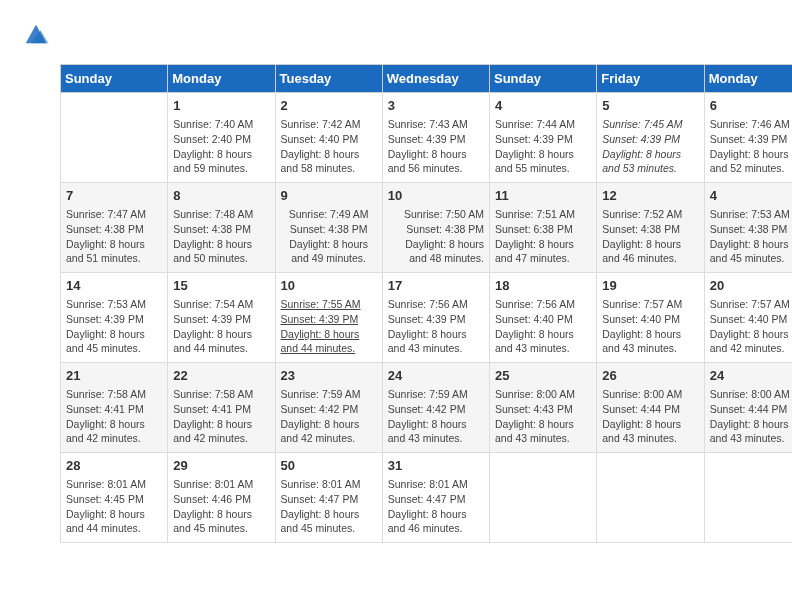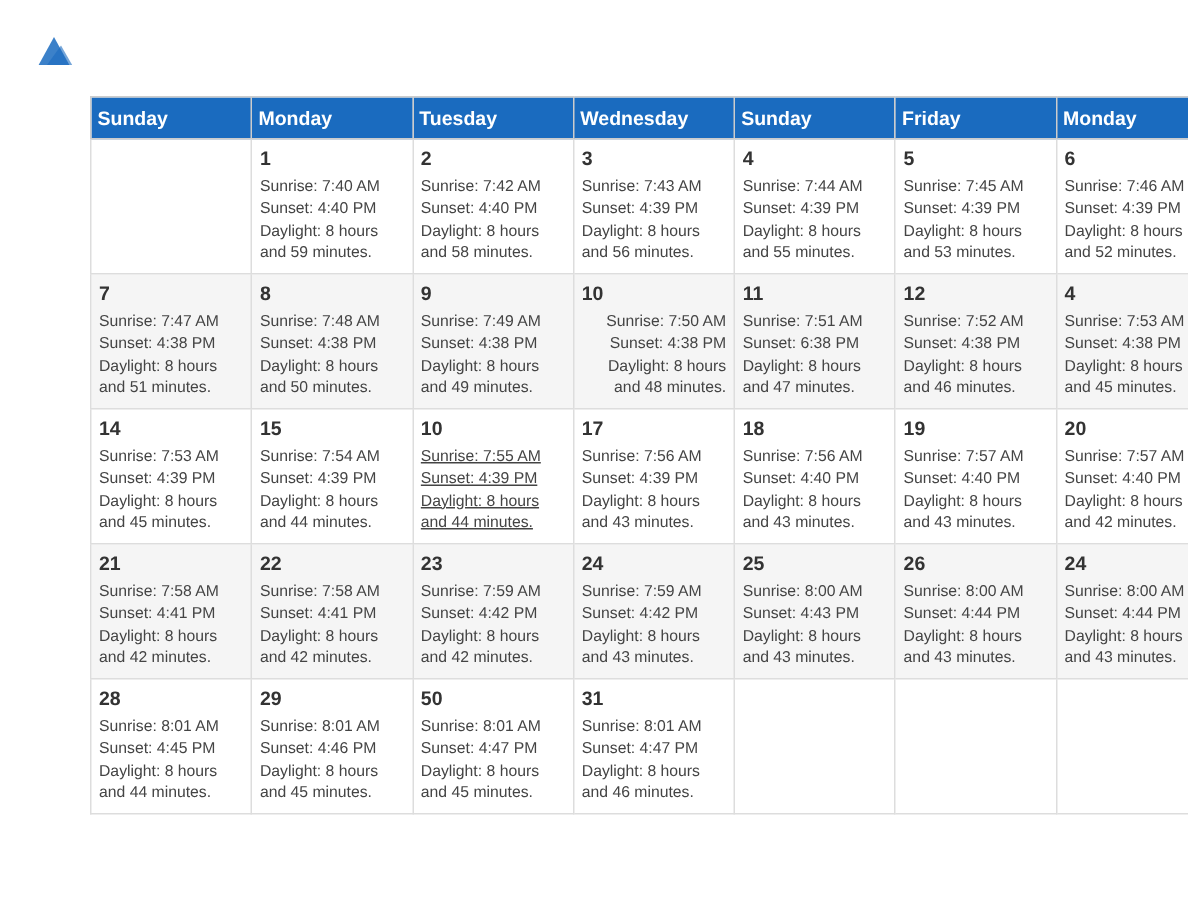--- a/index.html
+++ b/index.html
@@ -127,21 +127,21 @@
         <th>Friday</th>
         <th>Monday</th>
       </tr>
   </thead>
   <tbody id="calendar-body">
       <tr>
         <td class="empty"></td>
         <td>
           <span class="day-number">1</span>
           <div class="day-info" style="white-space: pre-line;">Sunrise: 7:40 AM
-Sunset: 4:40 PM
+Sunset: 2:40 PM
 Daylight: 8 hours
 and 59 minutes.</div>
         </td>
         <td>
           <span class="day-number">2</span>
           <div class="day-info" style="white-space: pre-line;">Sunrise: 7:42 AM
 Sunset: 4:40 PM
 Daylight: 8 hours
 and 58 minutes.</div>
         </td>
@@ -154,21 +154,21 @@
         </td>
         <td>
           <span class="day-number">4</span>
           <div class="day-info" style="white-space: pre-line;">Sunrise: 7:44 AM
 Sunset: 4:39 PM
 Daylight: 8 hours
 and 55 minutes.</div>
         </td>
         <td>
           <span class="day-number">5</span>
-          <div class="day-info" style="white-space: pre-line;">Sunrise: 7:45 AM
+          <div class="day-info" style="white-space: pre-line; font-style: italic;">Sunrise: 7:45 AM
 Sunset: 4:39 PM
 Daylight: 8 hours
 and 53 minutes.</div>
         </td>
         <td>
           <span class="day-number">6</span>
           <div class="day-info" style="white-space: pre-line;">Sunrise: 7:46 AM
 Sunset: 4:39 PM
 Daylight: 8 hours
 and 52 minutes.</div>
@@ -184,21 +184,21 @@
         </td>
         <td>
           <span class="day-number">8</span>
           <div class="day-info" style="white-space: pre-line;">Sunrise: 7:48 AM
 Sunset: 4:38 PM
 Daylight: 8 hours
 and 50 minutes.</div>
         </td>
         <td>
           <span class="day-number">9</span>
-          <div class="day-info" style="white-space: pre-line;">Sunrise: 7:49 AM
+          <div class="day-info" style="white-space: pre-line; text-align: center;">Sunrise: 7:49 AM
 Sunset: 4:38 PM
 Daylight: 8 hours
 and 49 minutes.</div>
         </td>
         <td>
           <span class="day-number">10</span>
           <div class="day-info" style="white-space: pre-line; text-align: right;">Sunrise: 7:50 AM
 Sunset: 4:38 PM
 Daylight: 8 hours
 and 48 minutes.</div>

